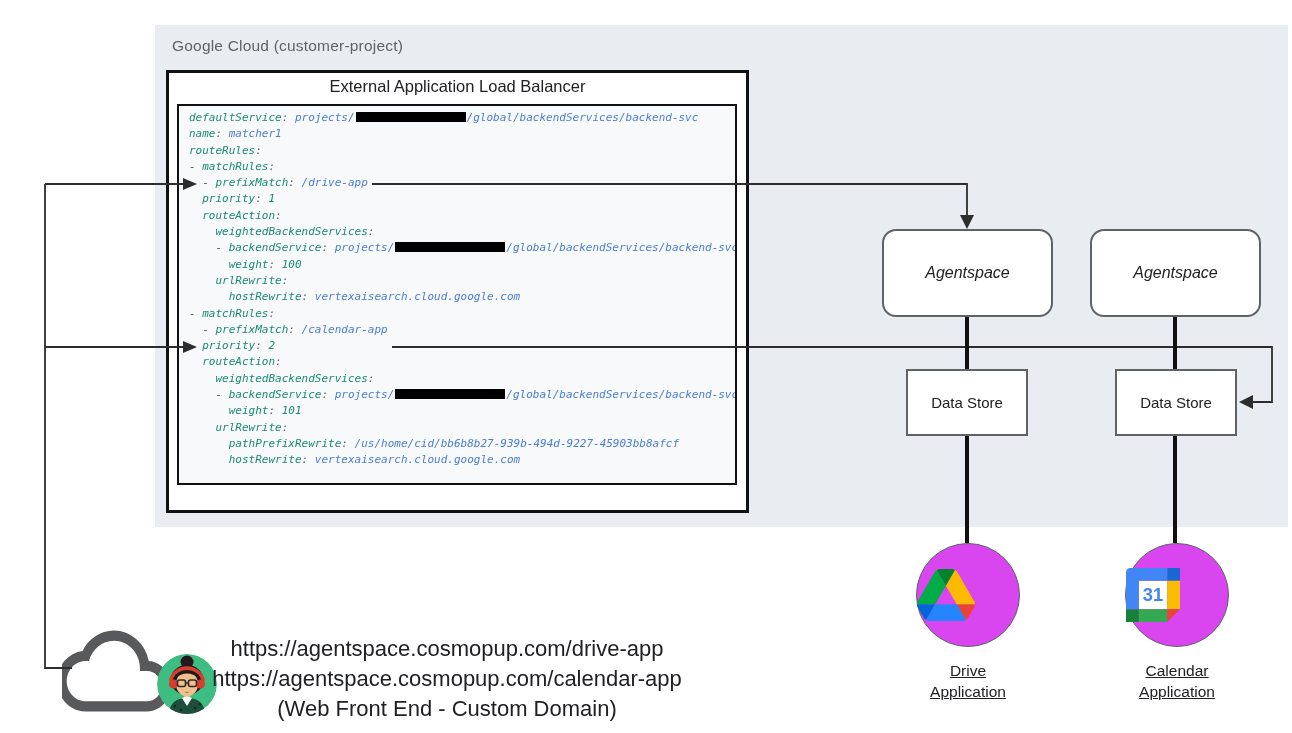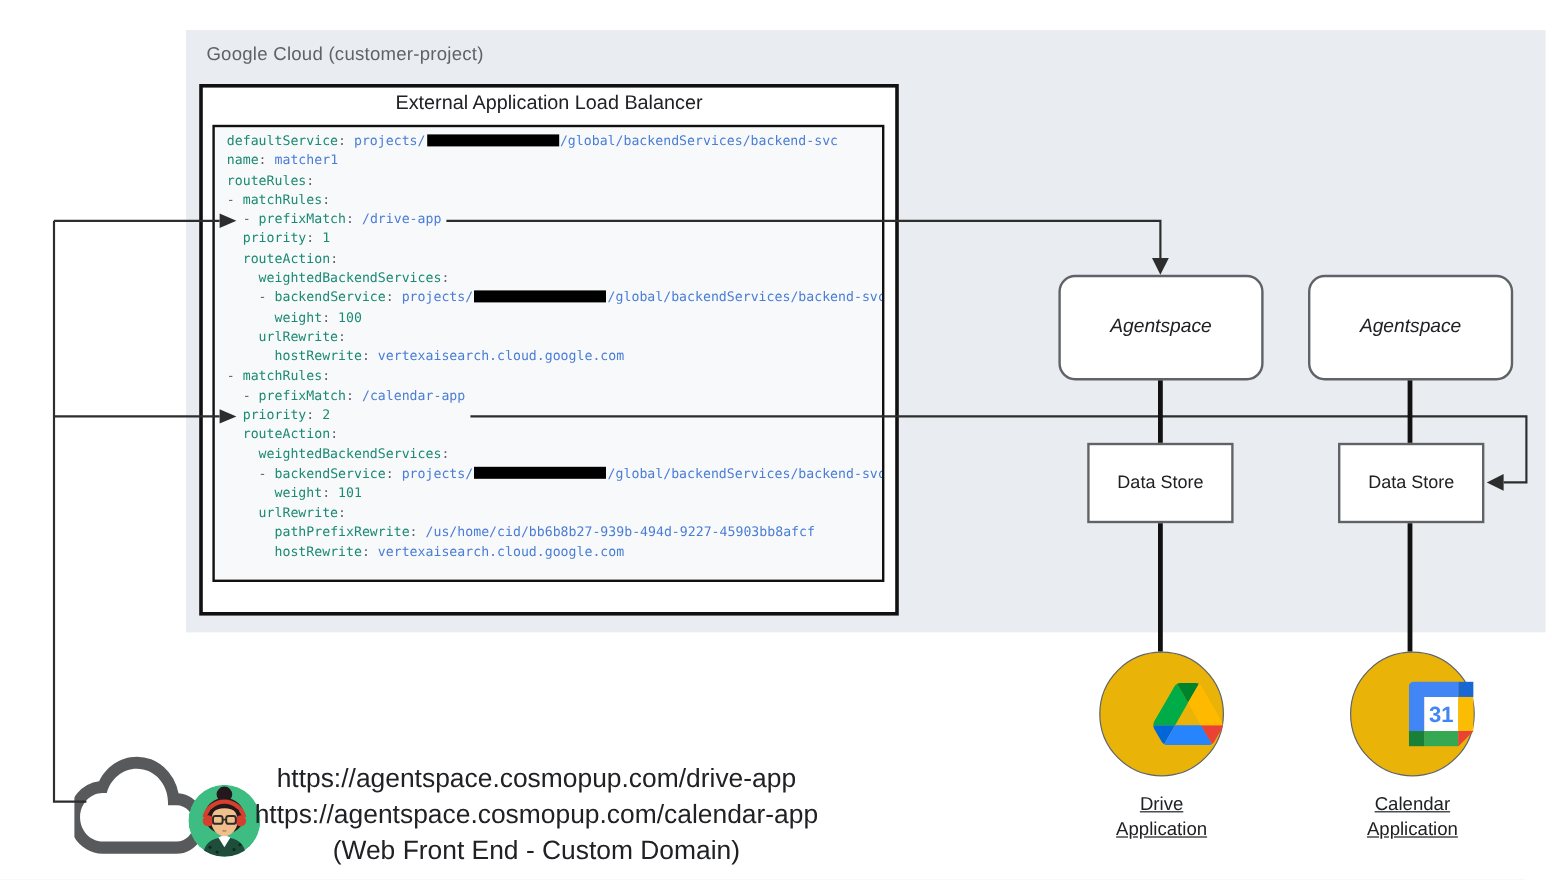--- a/index.html
+++ b/index.html
@@ -8,33 +8,33 @@
     font-family:"Liberation Sans",sans-serif;color:#202124;overflow:hidden;
   }
   .abs{position:absolute;}
   
   .gcp{left:155px;top:25px;width:1133px;height:502px;background:#e9edf1;}
   .gcp-label{left:172px;top:37px;font-size:15.5px;color:#5f6368;letter-spacing:.2px;}
   
   .alb{left:166px;top:70px;width:583px;height:443px;background:#fff;border:3px solid #111;box-sizing:border-box;}
   .alb-title{left:166px;top:77px;width:583px;text-align:center;font-size:16.5px;color:#202124;}
   
-  .code-box{left:177px;top:104px;width:560px;height:381px;background:#f8f9fa;border:2px solid #111;box-sizing:border-box;padding:4px 0 0 10px;overflow:hidden;}
+  .code-box{left:177px;top:104px;width:560px;height:381px;background:#f8f9fa;border:2px solid #111;box-sizing:border-box;padding:4px 0 0 10px;overflow:hidden;font-style:italic;}
   .cl{white-space:pre;height:16.3px;line-height:16.3px;font-family:"DejaVu Sans Mono",monospace;font-size:11px;}
   .k,.n{color:#1b8a74;}
   .p{color:#5f6368;}
   .v{color:#4a7dd6;}
   .redact{display:inline-block;width:110px;height:10px;background:#000;vertical-align:middle;margin:0 1px 2px 1px;}
   
   .node{background:#fff;border:2px solid #5f6368;box-sizing:border-box;display:flex;align-items:center;justify-content:center;font-size:16px;color:#202124;}
   .agentspace{font-style:italic;width:171px;height:88px;top:229px;border-radius:14px;}
   .as1{left:882px;} .as2{left:1090px;}
   .datastore{width:122px;height:67px;top:369px;font-size:15px;}
   .ds1{left:906px;} .ds2{left:1115px;}
-  .circle{width:104px;height:104px;border-radius:50%;background:#eab308;border:1.5px solid #5f6368;box-sizing:border-box;top:543px;display:flex;align-items:center;justify-content:flex-end;}
+  .circle{width:104px;height:104px;border-radius:50%;background:#d946ef;border:1.5px solid #5f6368;box-sizing:border-box;top:543px;display:flex;align-items:center;justify-content:flex-start;}
   .c1{left:916px;} .c2{left:1125px;}
   .app-label{top:660px;width:160px;text-align:center;font-size:15.5px;line-height:21px;color:#202124;text-decoration:underline;}
   .al1{left:888px;} .al2{left:1097px;}
   
   .wires{left:0;top:0;width:1292px;height:733px;pointer-events:none;}
   
   .fe-text{left:212px;top:634px;width:470px;text-align:center;font-size:22px;line-height:30px;color:#202124;}
   .cloud-wrap{left:62px;top:628px;width:104px;height:86px;}
   .avatar-wrap{left:157px;top:654px;width:60px;height:60px;}
 </style>

